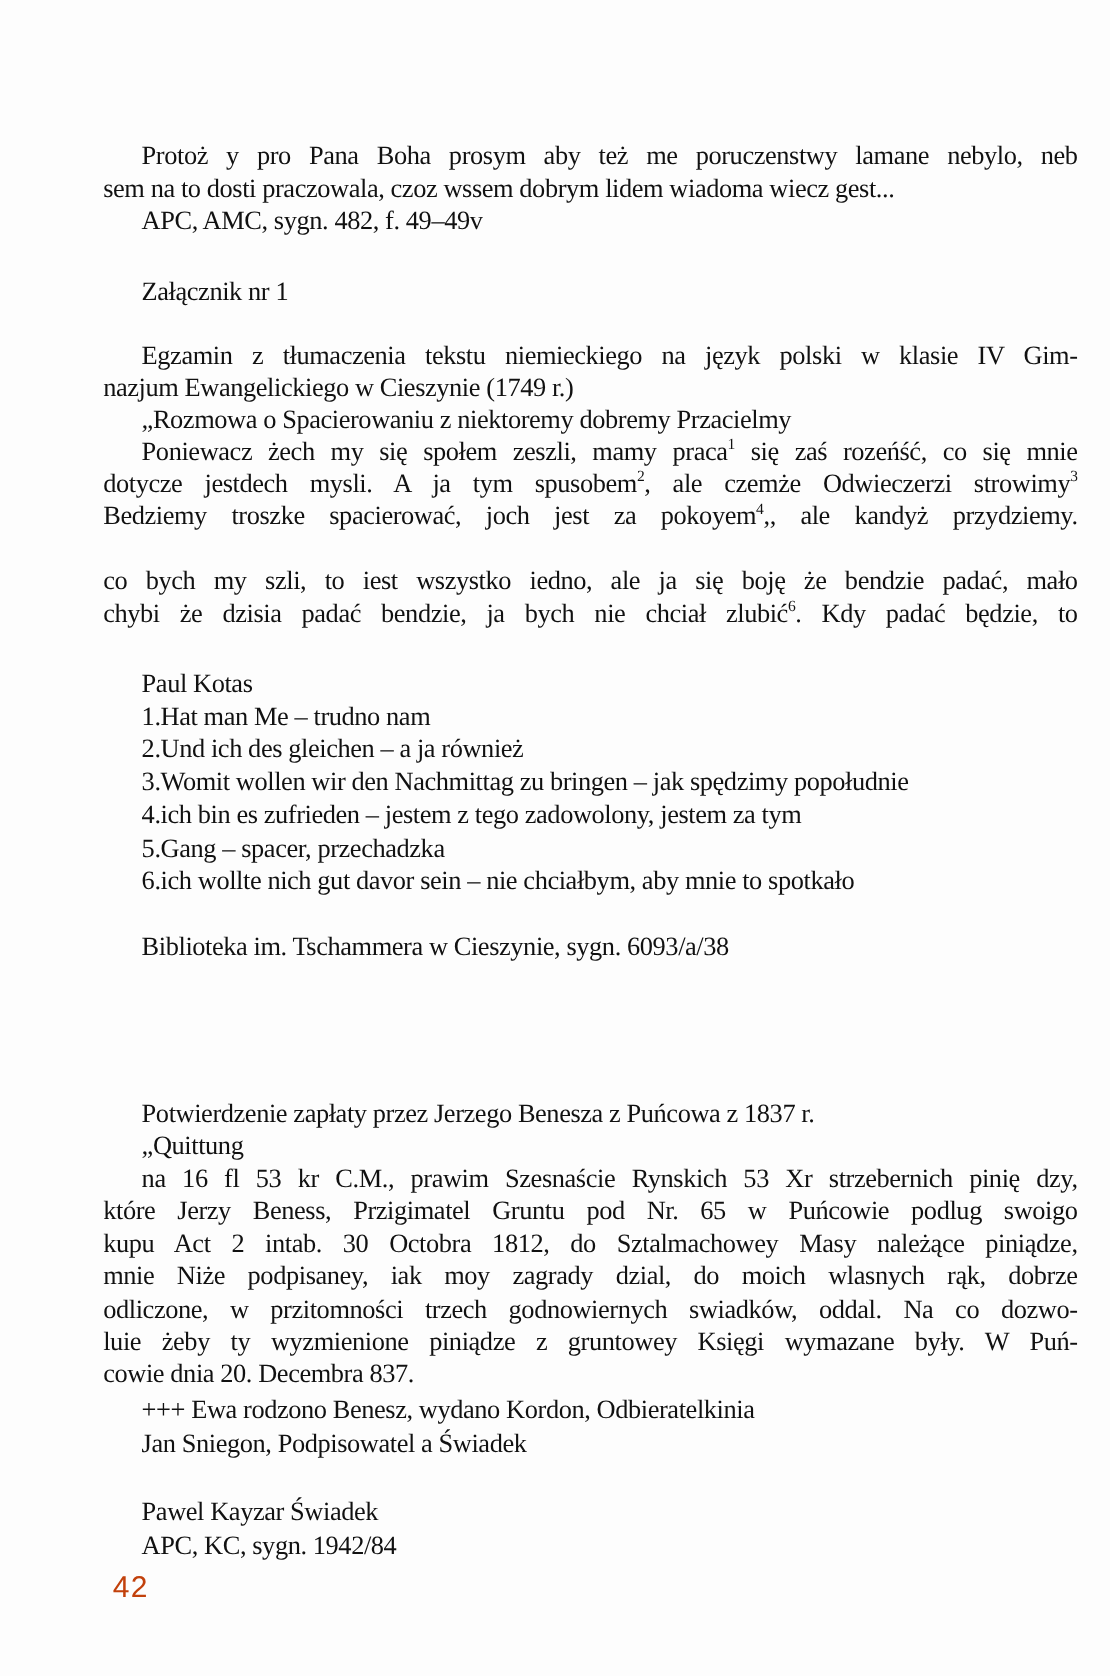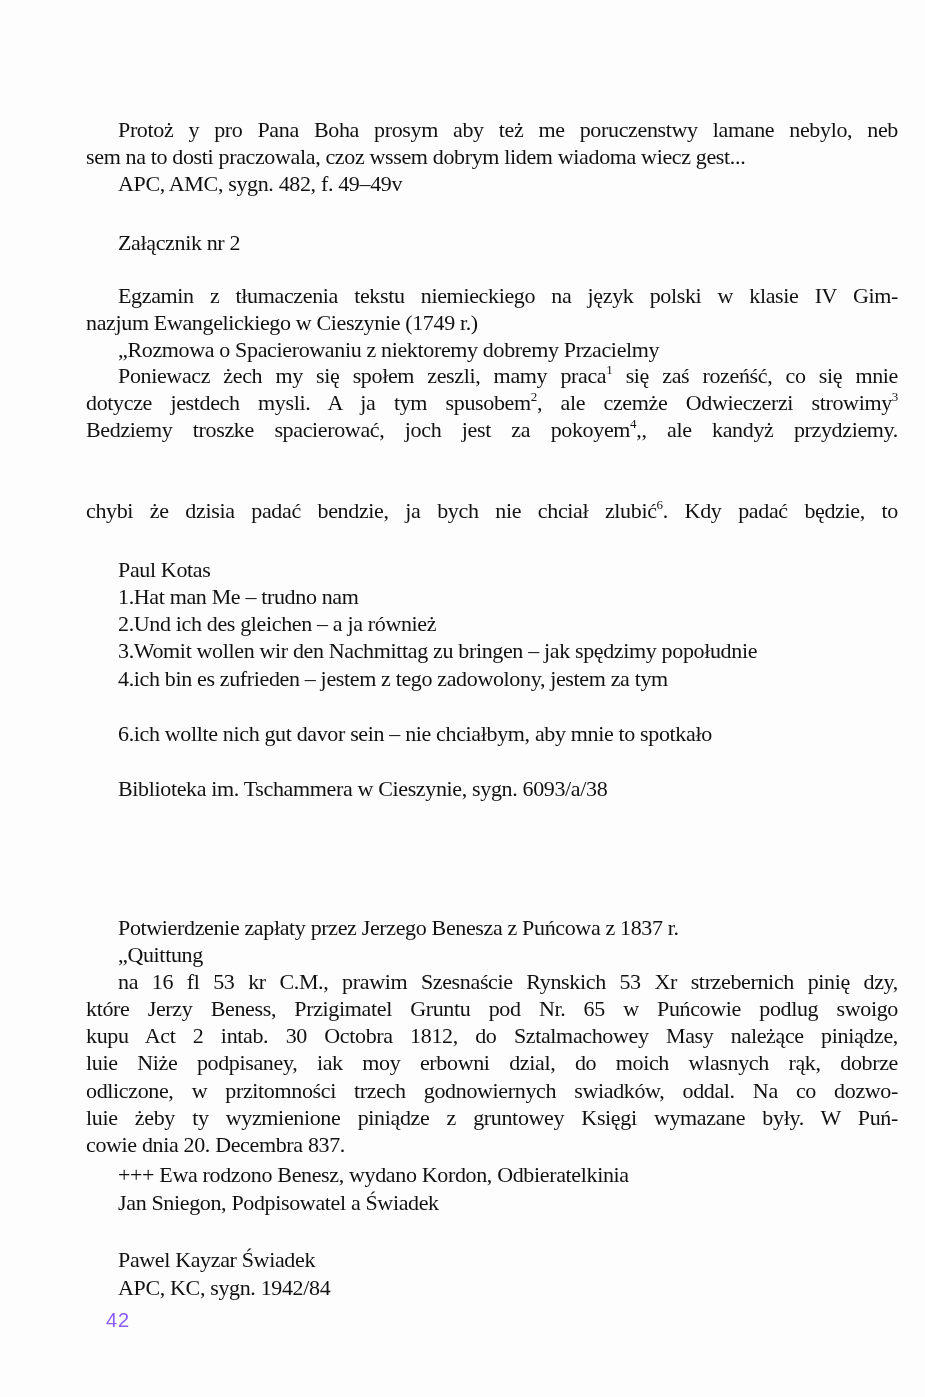--- a/index.html
+++ b/index.html
@@ -37,70 +37,72 @@
       height: 26px;
       overflow: hidden;
     }
     .sup {
       font-size: 13px;
       vertical-align: 9px;
       line-height: 0;
     }
     .page-number {
       position: absolute;
-      left: 106px;
+      left: 94px;
       top: 1309px;
       font-family: "Liberation Sans", "DejaVu Sans", sans-serif;
-      font-size: 20px;
+      font-size: 25px;
       letter-spacing: 1px;
-      color: #8b5cf6;
+      color: #c2410c;
     }
   </style>
 </head>
 <body>
 
 <div class="page">
 
   <div class="line indent justify" style="top:117px">Protoż y pro Pana Boha prosym aby też me poruczenstwy lamane nebylo, neb</div>
   <div class="line" style="top:144px">sem na to dosti praczowala, czoz wssem dobrym lidem wiadoma wiecz gest...</div>
   <div class="line indent" style="top:171px">APC, AMC, sygn. 482, f. 49–49v</div>
 
-  <div class="line indent" style="top:230px">Załącznik nr 2</div>
+  <div class="line indent" style="top:230px">Załącznik nr 1</div>
   <div class="line indent justify" style="top:283px">Egzamin z tłumaczenia tekstu niemieckiego na język polski w klasie IV Gim-</div>
   <div class="line" style="top:310px">nazjum Ewangelickiego w Cieszynie (1749 r.)</div>
   <div class="line indent" style="top:337px">„Rozmowa o Spacierowaniu z niektoremy dobremy Przacielmy</div>
 
   <div class="line indent justify" style="top:363px">
     <span>Poniewacz żech my się społem zeszli, mamy praca</span><span class="sup">1</span><span> się zaś rozeńść, co się mnie</span>
   </div>
   <div class="line justify" style="top:390px">
     <span>dotycze jestdech mysli. A ja tym spusobem</span><span class="sup">2</span><span>, ale czemże Odwieczerzi strowimy</span><span class="sup">3</span>
   </div>
   <div class="line justify" style="top:417px">
     <span>Bedziemy troszke spacierować, joch jest za pokoyem</span><span class="sup">4</span><span>,, ale kandyż przydziemy.</span>
   </div>
+  <div class="line justify" style="top:471px">co bych my szli, to iest wszystko iedno, ale ja się boję że bendzie padać, mało</div>
   <div class="line justify" style="top:498px">
     <span>chybi że dzisia padać bendzie, ja bych nie chciał zlubić</span><span class="sup">6</span><span>. Kdy padać będzie, to</span>
   </div>
   <div class="line indent" style="top:557px">Paul Kotas</div>
 
   <div class="line indent" style="top:584px">1.Hat man Me – trudno nam</div>
   <div class="line indent" style="top:611px">2.Und ich des gleichen – a ja również</div>
   <div class="line indent" style="top:638px">3.Womit wollen wir den Nachmittag zu bringen – jak spędzimy popołudnie</div>
   <div class="line indent" style="top:666px">4.ich bin es zufrieden – jestem z tego zadowolony, jestem za tym</div>
+  <div class="line indent" style="top:694px">5.Gang – spacer, przechadzka</div>
   <div class="line indent" style="top:721px">6.ich wollte nich gut davor sein – nie chciałbym, aby mnie to spotkało</div>
 
   <div class="line indent" style="top:776px">Biblioteka im. Tschammera w Cieszynie, sygn. 6093/a/38</div>
 
   <div class="line indent" style="top:915px">Potwierdzenie zapłaty przez Jerzego Benesza z Puńcowa z 1837 r.</div>
   <div class="line indent" style="top:942px">„Quittung</div>
   <div class="line indent justify" style="top:969px">na 16 fl 53 kr C.M., prawim Szesnaście Rynskich 53 Xr strzebernich pinię dzy,</div>
   <div class="line justify" style="top:996px">które Jerzy Beness, Przigimatel Gruntu pod Nr. 65 w Puńcowie podlug swoigo</div>
   <div class="line justify" style="top:1023px">kupu Act 2 intab. 30 Octobra 1812, do Sztalmachowey Masy należące piniądze,</div>
-  <div class="line justify" style="top:1050px">luie Niże podpisaney, iak moy erbowni dzial, do moich wlasnych rąk, dobrze</div>
+  <div class="line justify" style="top:1050px">mnie Niże podpisaney, iak moy zagrady dzial, do moich wlasnych rąk, dobrze</div>
   <div class="line justify" style="top:1078px">odliczone, w przitomności trzech godnowiernych swiadków, oddal. Na co dozwo-</div>
   <div class="line justify" style="top:1105px">luie żeby ty wyzmienione piniądze z gruntowey Księgi wymazane były. W Puń-</div>
   <div class="line" style="top:1132px">cowie dnia 20. Decembra 837.</div>
   <div class="line indent" style="top:1162px">+++ Ewa rodzono Benesz, wydano Kordon, Odbieratelkinia</div>
   <div class="line indent" style="top:1190px">Jan Sniegon, Podpisowatel a Świadek</div>
   <div class="line indent" style="top:1247px">Pawel Kayzar Świadek</div>
   <div class="line indent" style="top:1275px">APC, KC, sygn. 1942/84</div>
 
   <div class="page-number">42</div>
 </div>

